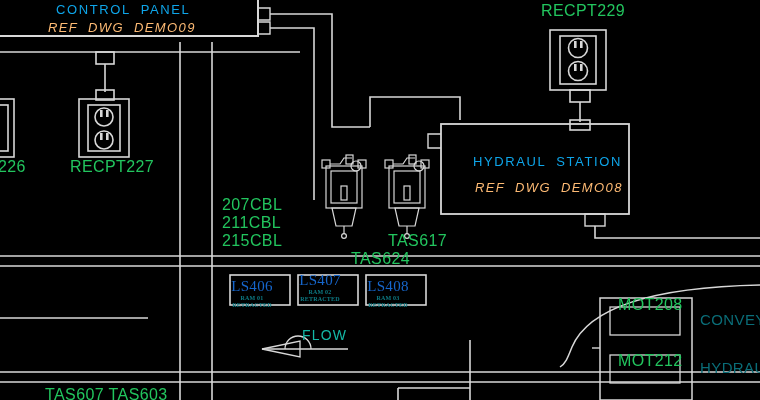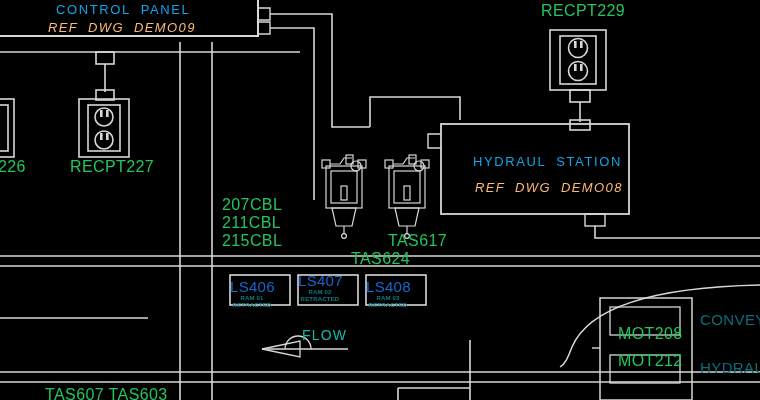--- a/index.html
+++ b/index.html
@@ -67,20 +67,21 @@
   }
   .lbl-flow {
     color: #14b8a6;
     font-size: 14px;
     letter-spacing: 1.2px;
   }
   .ls-stack {
     position: absolute;
     text-align: center;
     width: 44px;
+    font-family: Liberation Serif, serif;
   }
 </style>
 </head>
 <body>
 
 <div id="canvas-root">
 
   <svg id="cad-svg" viewBox="0 0 760 400">
     <rect x="0" y="0" width="760" height="400" fill="#000000"></rect>
 
@@ -245,21 +246,21 @@
   </div>
 
   <div class="ls-stack" style="left:366px; top:278px;">
     <div class="lbl-blue-sm">LS408</div>
     <div class="lbl-cyan">RAM  03</div>
     <div class="lbl-cyan">RETRACTED</div>
   </div>
 
   <div class="cad-label lbl-flow" style="left:302px; top:327px;">FLOW</div>
 
-  <div class="cad-label lbl-blue" style="left:618px; top:325px;">MOT208</div>
+  <div class="cad-label lbl-blue" style="left:618px; top:296px;">MOT208</div>
   <div class="cad-label lbl-teal" style="left:700px; top:311px;">CONVEYO</div>
 
   <div class="cad-label lbl-blue" style="left:618px; top:352px;">MOT212</div>
   <div class="cad-label lbl-teal" style="left:700px; top:359px;">HYDRAUL</div>
 
   <div class="cad-label lbl-blue" style="left:45px; top:386px;">TAS607 TAS603</div>
 
 </div>
 
 </body></html>

